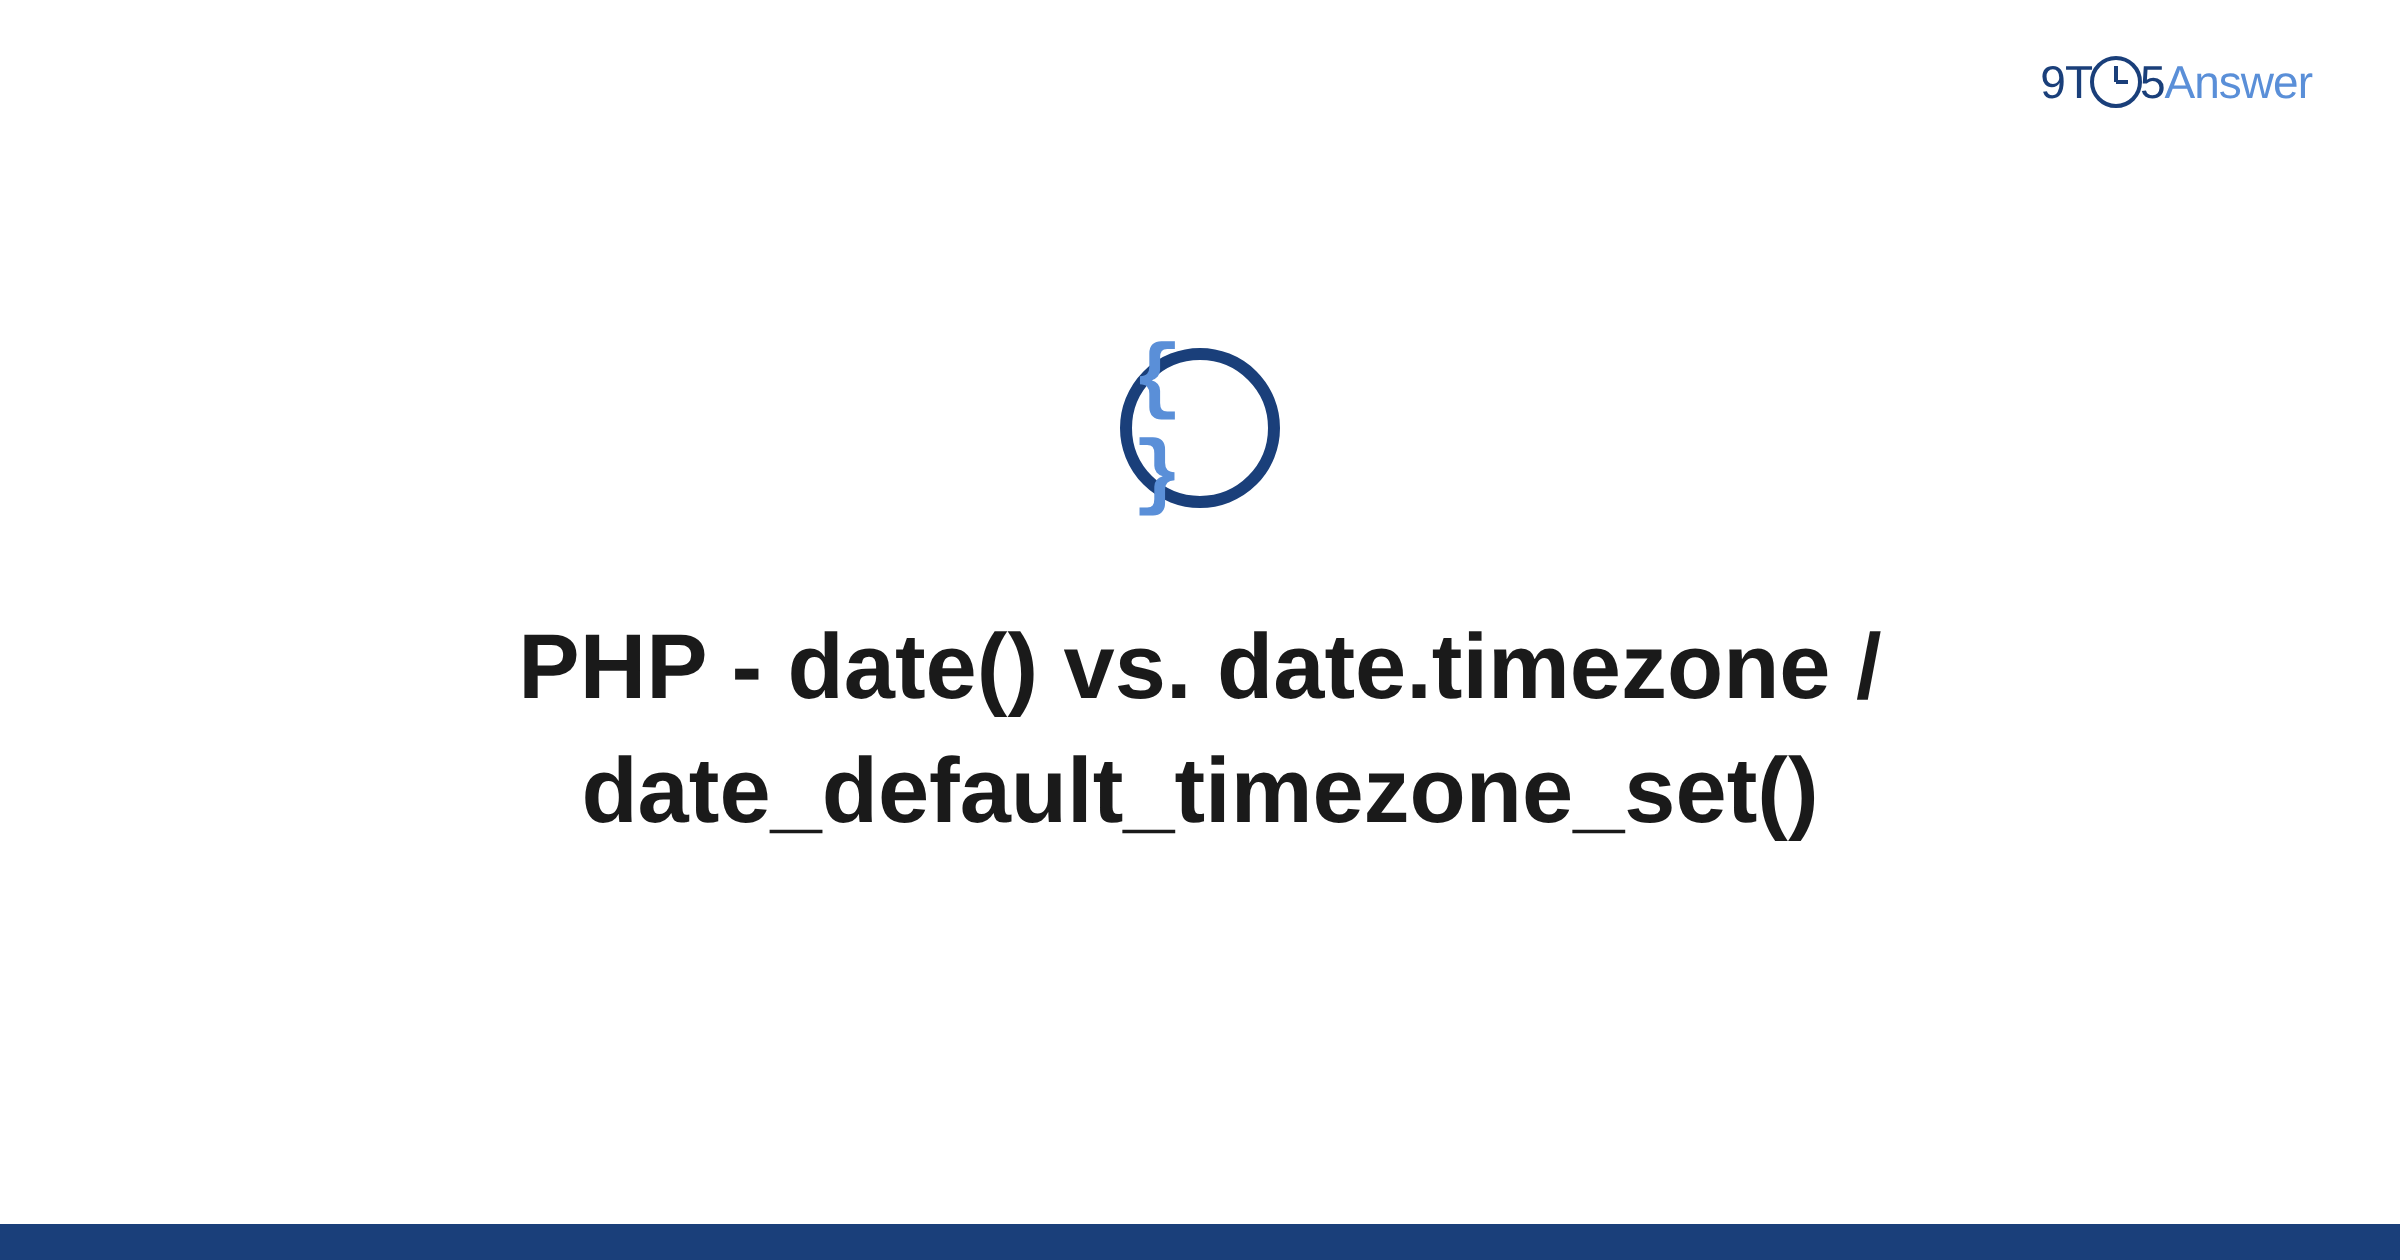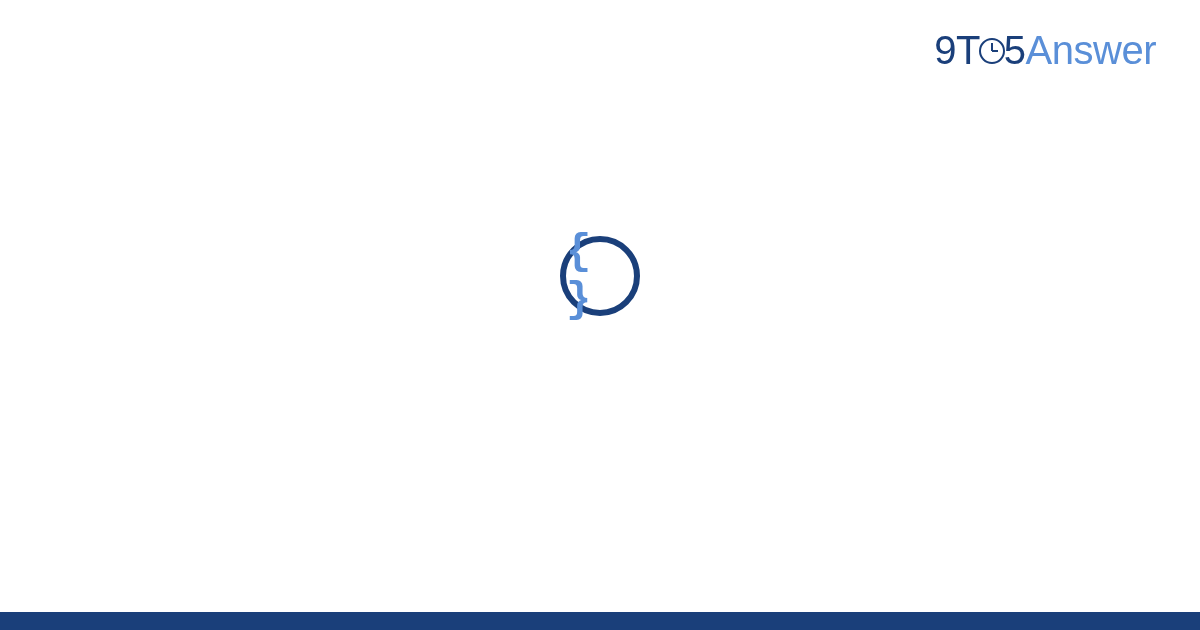--- a/index.html
+++ b/index.html
@@ -12,21 +12,21 @@
       height: 630px;
       background: #ffffff;
       font-family: -apple-system, BlinkMacSystemFont, "Segoe UI", Helvetica, Arial, sans-serif;
       position: relative;
       overflow: hidden;
     }
     .logo {
       position: absolute;
       top: 28px;
       right: 44px;
-      font-size: 40px;
+      font-size: 23px;
       font-weight: 400;
       letter-spacing: -0.5px;
     }
     .logo-9t {
       color: #1a3f7a;
       font-weight: 500;
     }
     .logo-clock {
       display: inline-flex;
       align-items: center;
@@ -116,15 +116,16 @@
 <body>
 
 <div class="logo">
   <span class="logo-9t">9T</span><span class="logo-clock"></span><span class="logo-5">5</span><span class="logo-answer">Answer</span>
 </div>
 
 <div class="content">
   <div class="icon-wrap">
     <span class="braces">{ }</span>
   </div>
+  <h1 class="title">PHP - date() vs. date.timezone / date_default_timezone_set()</h1>
 </div>
 
 <div class="bottom-bar"></div>
 
 </body></html>

